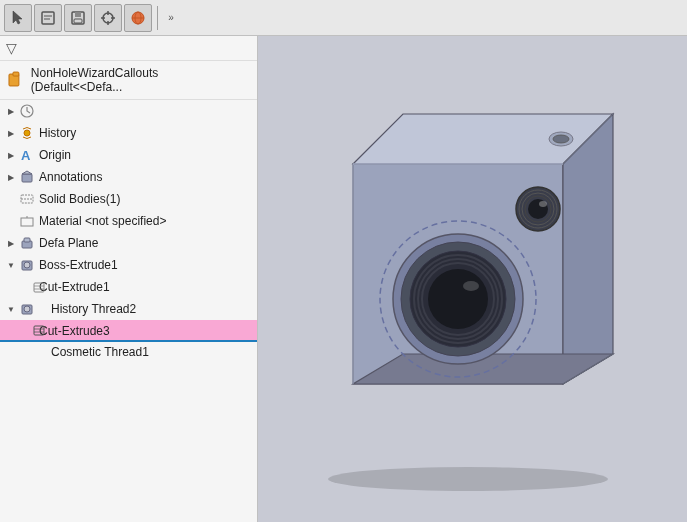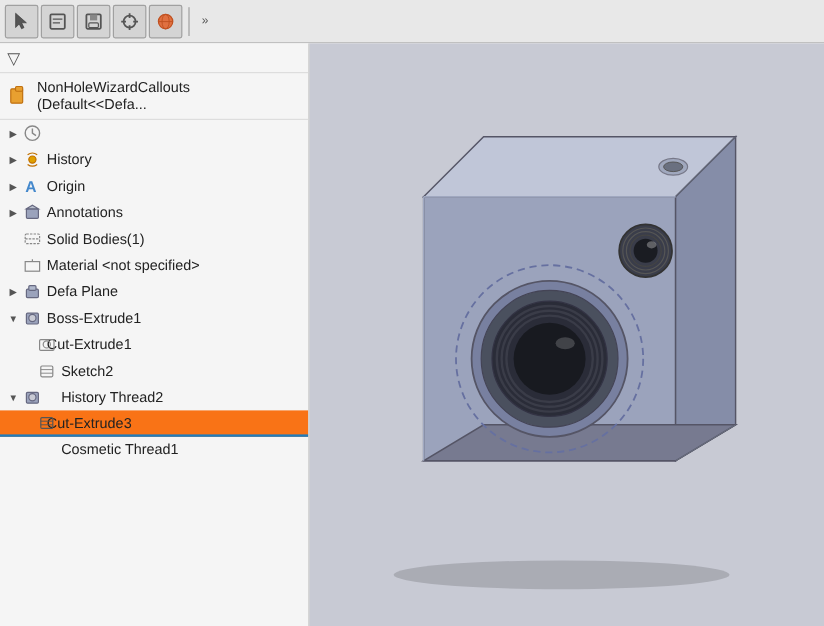--- a/index.html
+++ b/index.html
@@ -103,21 +103,21 @@
 
     .tree-item {
       display: flex;
       align-items: center;
       padding: 2px 4px;
       cursor: pointer;
       user-select: none;
       white-space: nowrap;
       height: 22px;
     }
-    .tree-item.highlighted { background: #f97316; border-bottom: 2px solid #1e7dbd; }
+    .tree-item.highlighted { background: #f9a8d4; border-bottom: 2px solid #1e7dbd; }
 
     .tree-arrow {
       width: 14px;
       height: 14px;
       display: flex;
       align-items: center;
       justify-content: center;
       font-size: 8px;
       color: #555;
       flex-shrink: 0;
@@ -315,30 +315,20 @@
         <span class="tree-arrow expanded"></span>
         <span class="tree-icon">
           <svg width="16" height="16" viewBox="0 0 16 16">
             <rect x="3" y="4" width="10" height="9" rx="1" fill="#9ba3bc" stroke="#666880" stroke-width="1"></rect>
             <circle cx="8" cy="8" r="3" fill="#c8cad4" stroke="#666880" stroke-width="1"></circle>
           </svg>
         </span>
         <span class="tree-label">Cut-Extrude1</span>
       </div>
 
-      <div class="tree-item indent-1">
-        <span class="tree-arrow leaf"></span>
-        <span class="tree-icon">
-          <svg width="16" height="16" viewBox="0 0 16 16">
-            <rect x="2" y="4" width="12" height="9" rx="1" fill="none" stroke="#888" stroke-width="1"></rect>
-            <circle cx="8" cy="8" r="3" fill="none" stroke="#888" stroke-width="1"></circle>
-          </svg>
-        </span>
-        <span class="tree-label">Sketch2</span>
-      </div>
 
       <div class="tree-item indent-1">
         <span class="tree-arrow leaf"></span>
         <span class="tree-icon">
           <svg width="16" height="16" viewBox="0 0 16 16">
             <rect x="3" y="4" width="10" height="9" rx="1" fill="none" stroke="#888" stroke-width="1"></rect>
             <line x1="3" y1="7" x2="13" y2="7" stroke="#888" stroke-width="0.8"></line>
             <line x1="3" y1="10" x2="13" y2="10" stroke="#888" stroke-width="0.8"></line>
           </svg>
         </span>

